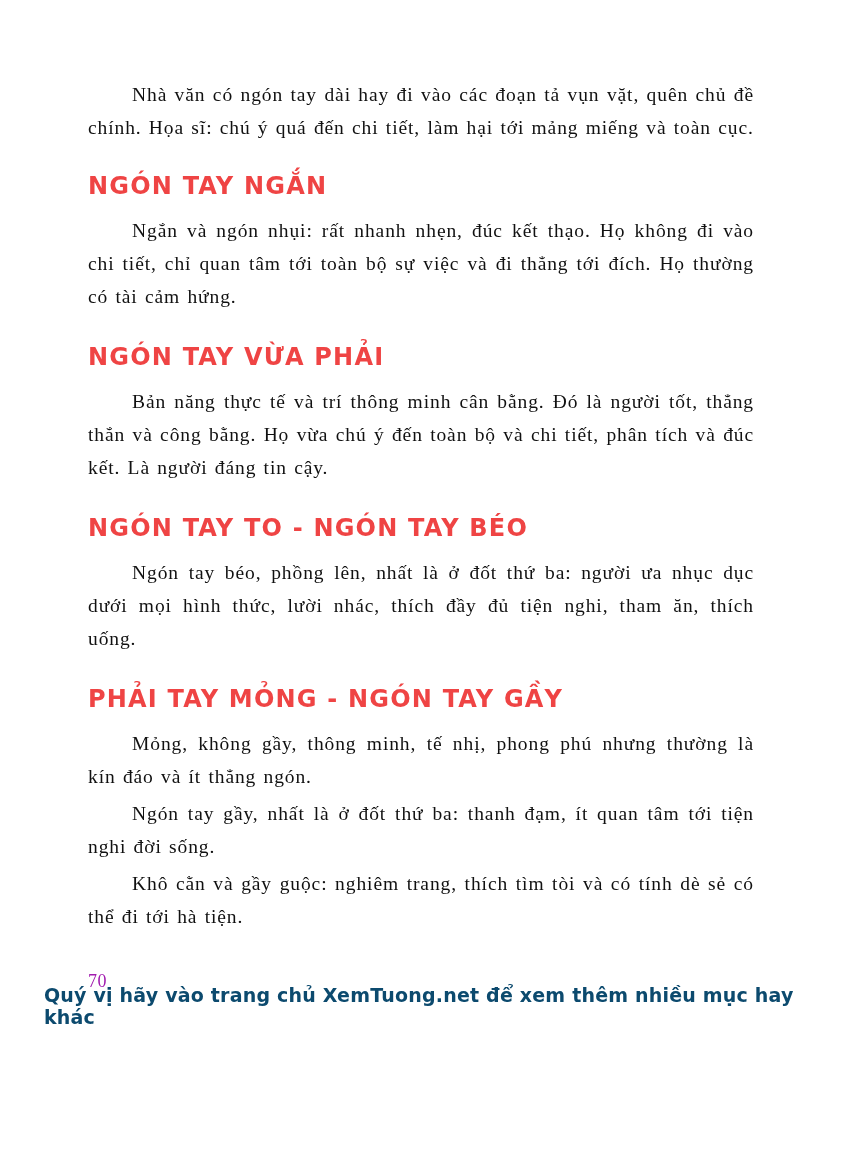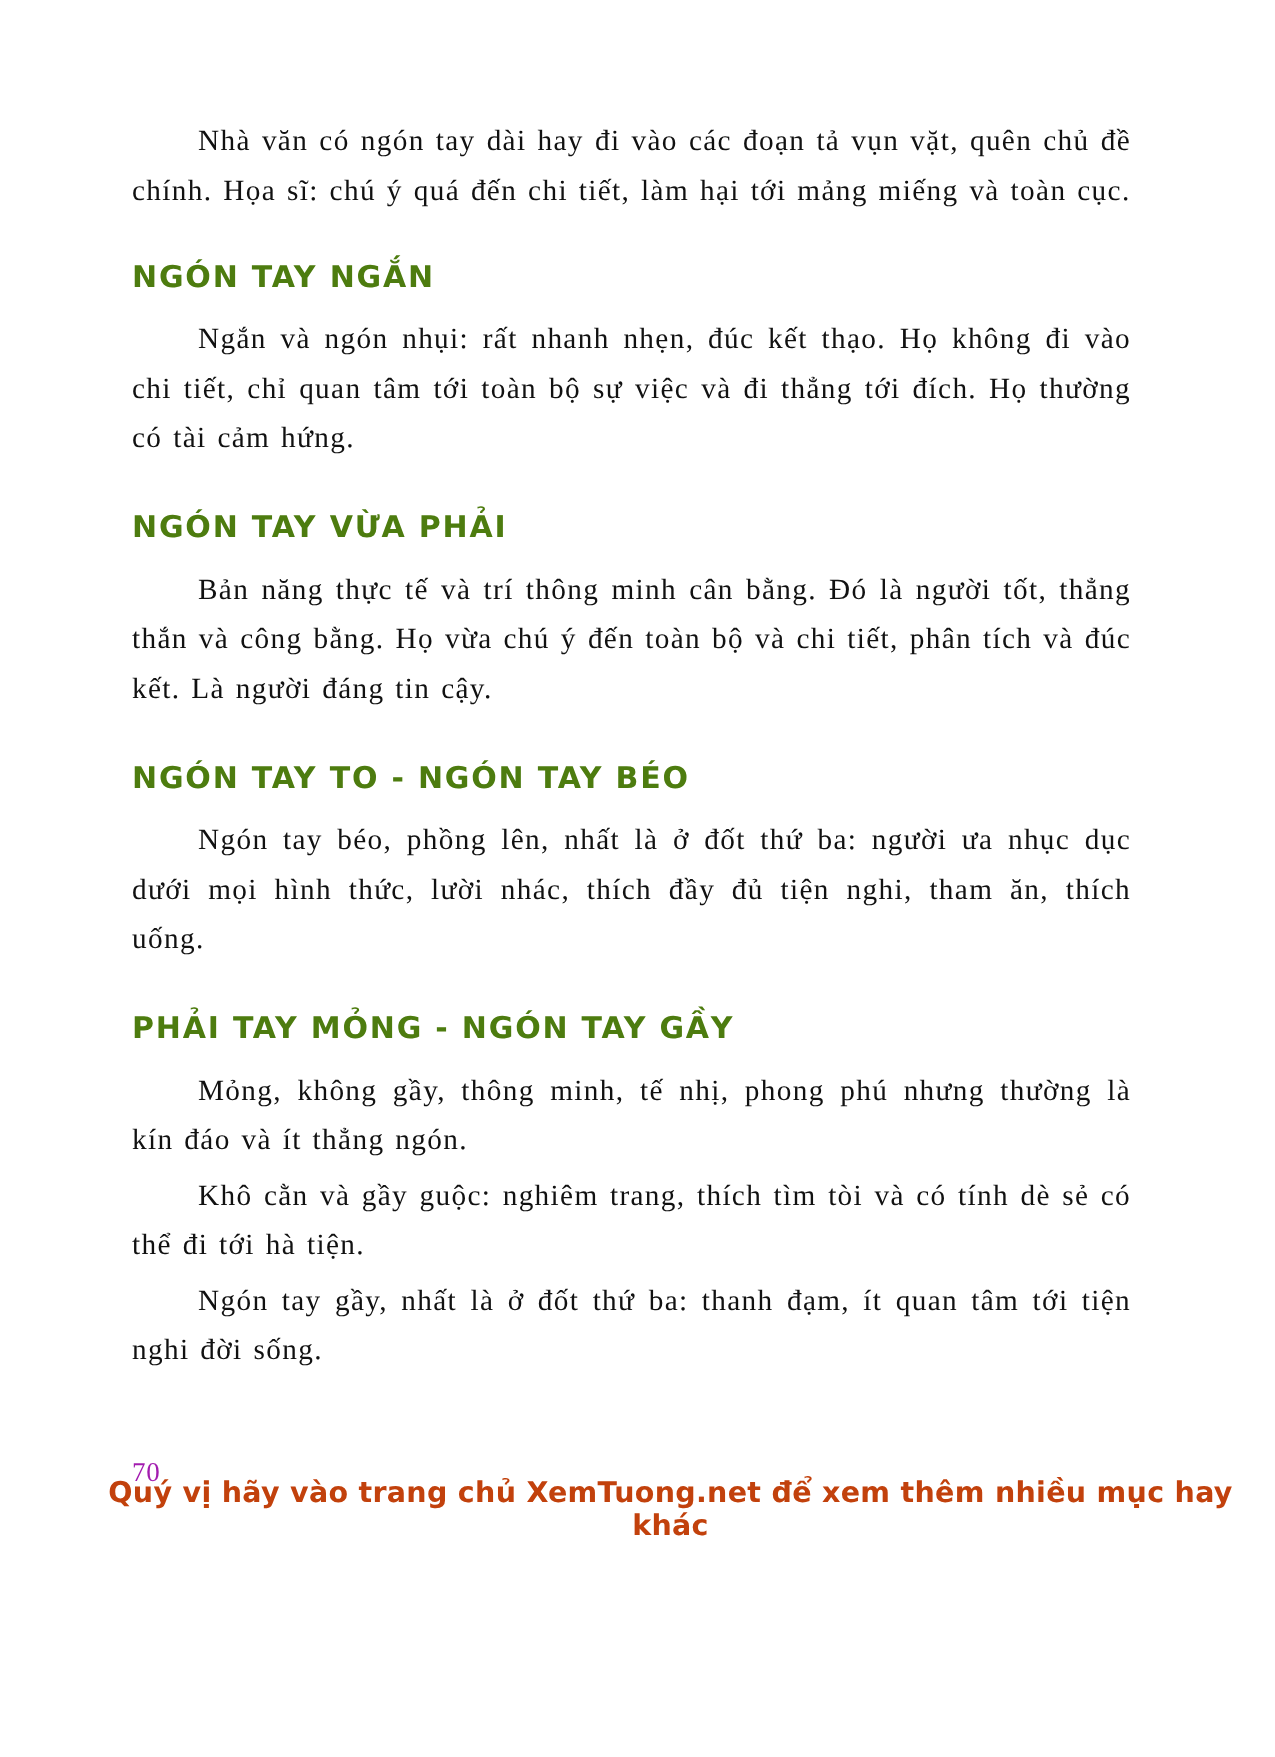--- a/index.html
+++ b/index.html
@@ -29,49 +29,48 @@
     line-height: 33px;
     text-align: justify;
     text-indent: 44px;
     margin: 0 0 4px 0;
     letter-spacing: 0.9px;
     word-spacing: 1.5px;
     color: #111;
   }
   .heading {
     font-family: "DejaVu Sans", sans-serif;
-    font-size: 20px;
+    font-size: 24px;
     font-weight: bold;
     letter-spacing: 1.2px;
     margin: 30px 0 14px 0;
-    color: #4d7c0f;
+    color: #ef4444;
     text-indent: 0;
   }
   .heading:first-of-type {
     margin-top: 28px;
   }
   .pagenum {
     position: absolute;
     left: 88px;
     bottom: 52px;
     font-family: "Liberation Serif", serif;
     font-size: 18px;
     color: #a21caf;
     letter-spacing: 0.5px;
   }
   .footer-note {
     position: absolute;
     left: 0;
     right: 0;
     bottom: 16px;
-    text-align: center;
     font-family: "DejaVu Sans", sans-serif;
     font-size: 19px;
     font-weight: bold;
-    color: #c2410c;
+    color: #0c4a6e;
     letter-spacing: 0.2px;
     margin-left: 44px;
   }
   
   .watermark {
     position: absolute;
     left: 74px;
     top: 520px;
     width: 700px;
     height: 110px;
@@ -116,22 +115,22 @@
 
     <p class="para">Bản năng thực tế và trí thông minh cân bằng. Đó là người tốt, thẳng thắn và công bằng. Họ vừa chú ý đến toàn bộ và chi tiết, phân tích và đúc kết. Là người đáng tin cậy.</p>
 
     <h2 class="heading">NGÓN TAY TO - NGÓN TAY BÉO</h2>
 
     <p class="para">Ngón tay béo, phồng lên, nhất là ở đốt thứ ba: người ưa nhục dục dưới mọi hình thức, lười nhác, thích đầy đủ tiện nghi, tham ăn, thích uống.</p>
 
     <h2 class="heading">PHẢI TAY MỎNG - NGÓN TAY GẦY</h2>
 
     <p class="para">Mỏng, không gầy, thông minh, tế nhị, phong phú nhưng thường là kín đáo và ít thẳng ngón.</p>
+    <p class="para">Ngón tay gầy, nhất là ở đốt thứ ba: thanh đạm, ít quan tâm tới tiện nghi đời sống.</p>
     <p class="para">Khô cằn và gầy guộc: nghiêm trang, thích tìm tòi và có tính dè sẻ có thể đi tới hà tiện.</p>
-    <p class="para">Ngón tay gầy, nhất là ở đốt thứ ba: thanh đạm, ít quan tâm tới tiện nghi đời sống.</p>
   </div>
 
 
   <div class="pagenum">70</div>
 
   <div class="footer-note">Quý vị hãy vào trang chủ XemTuong.net để xem thêm nhiều mục hay khác</div>
 
 </div>
 
 </body></html>

